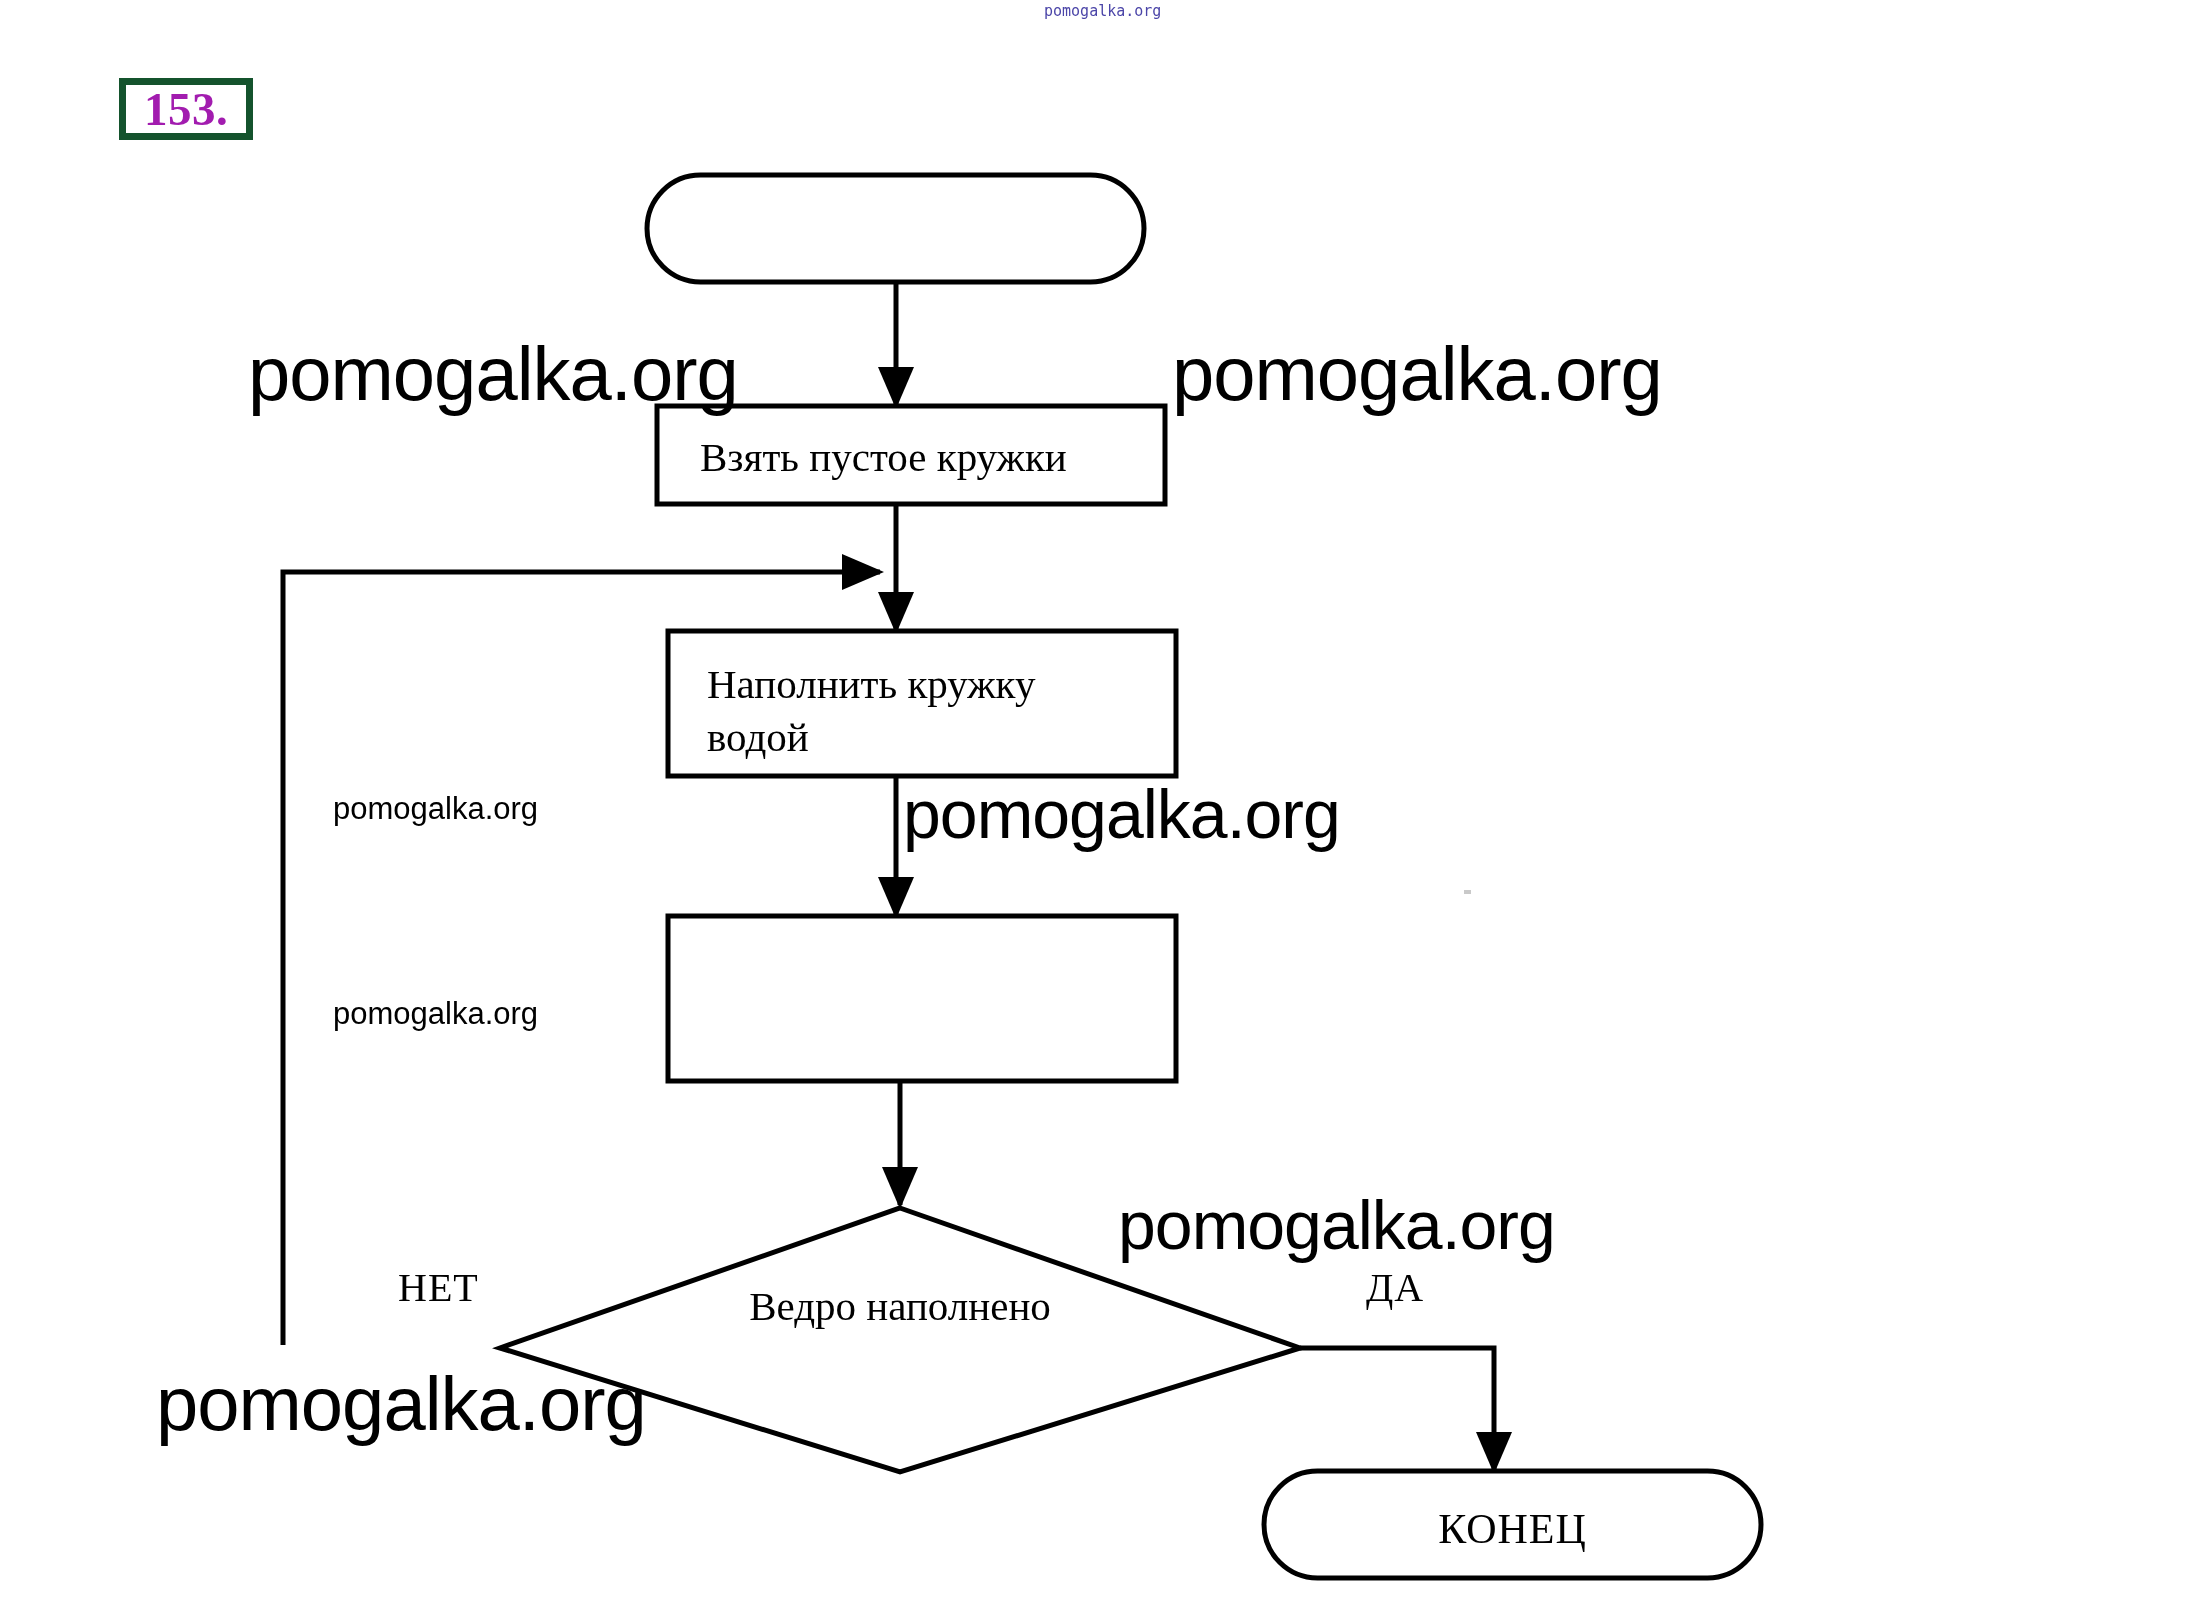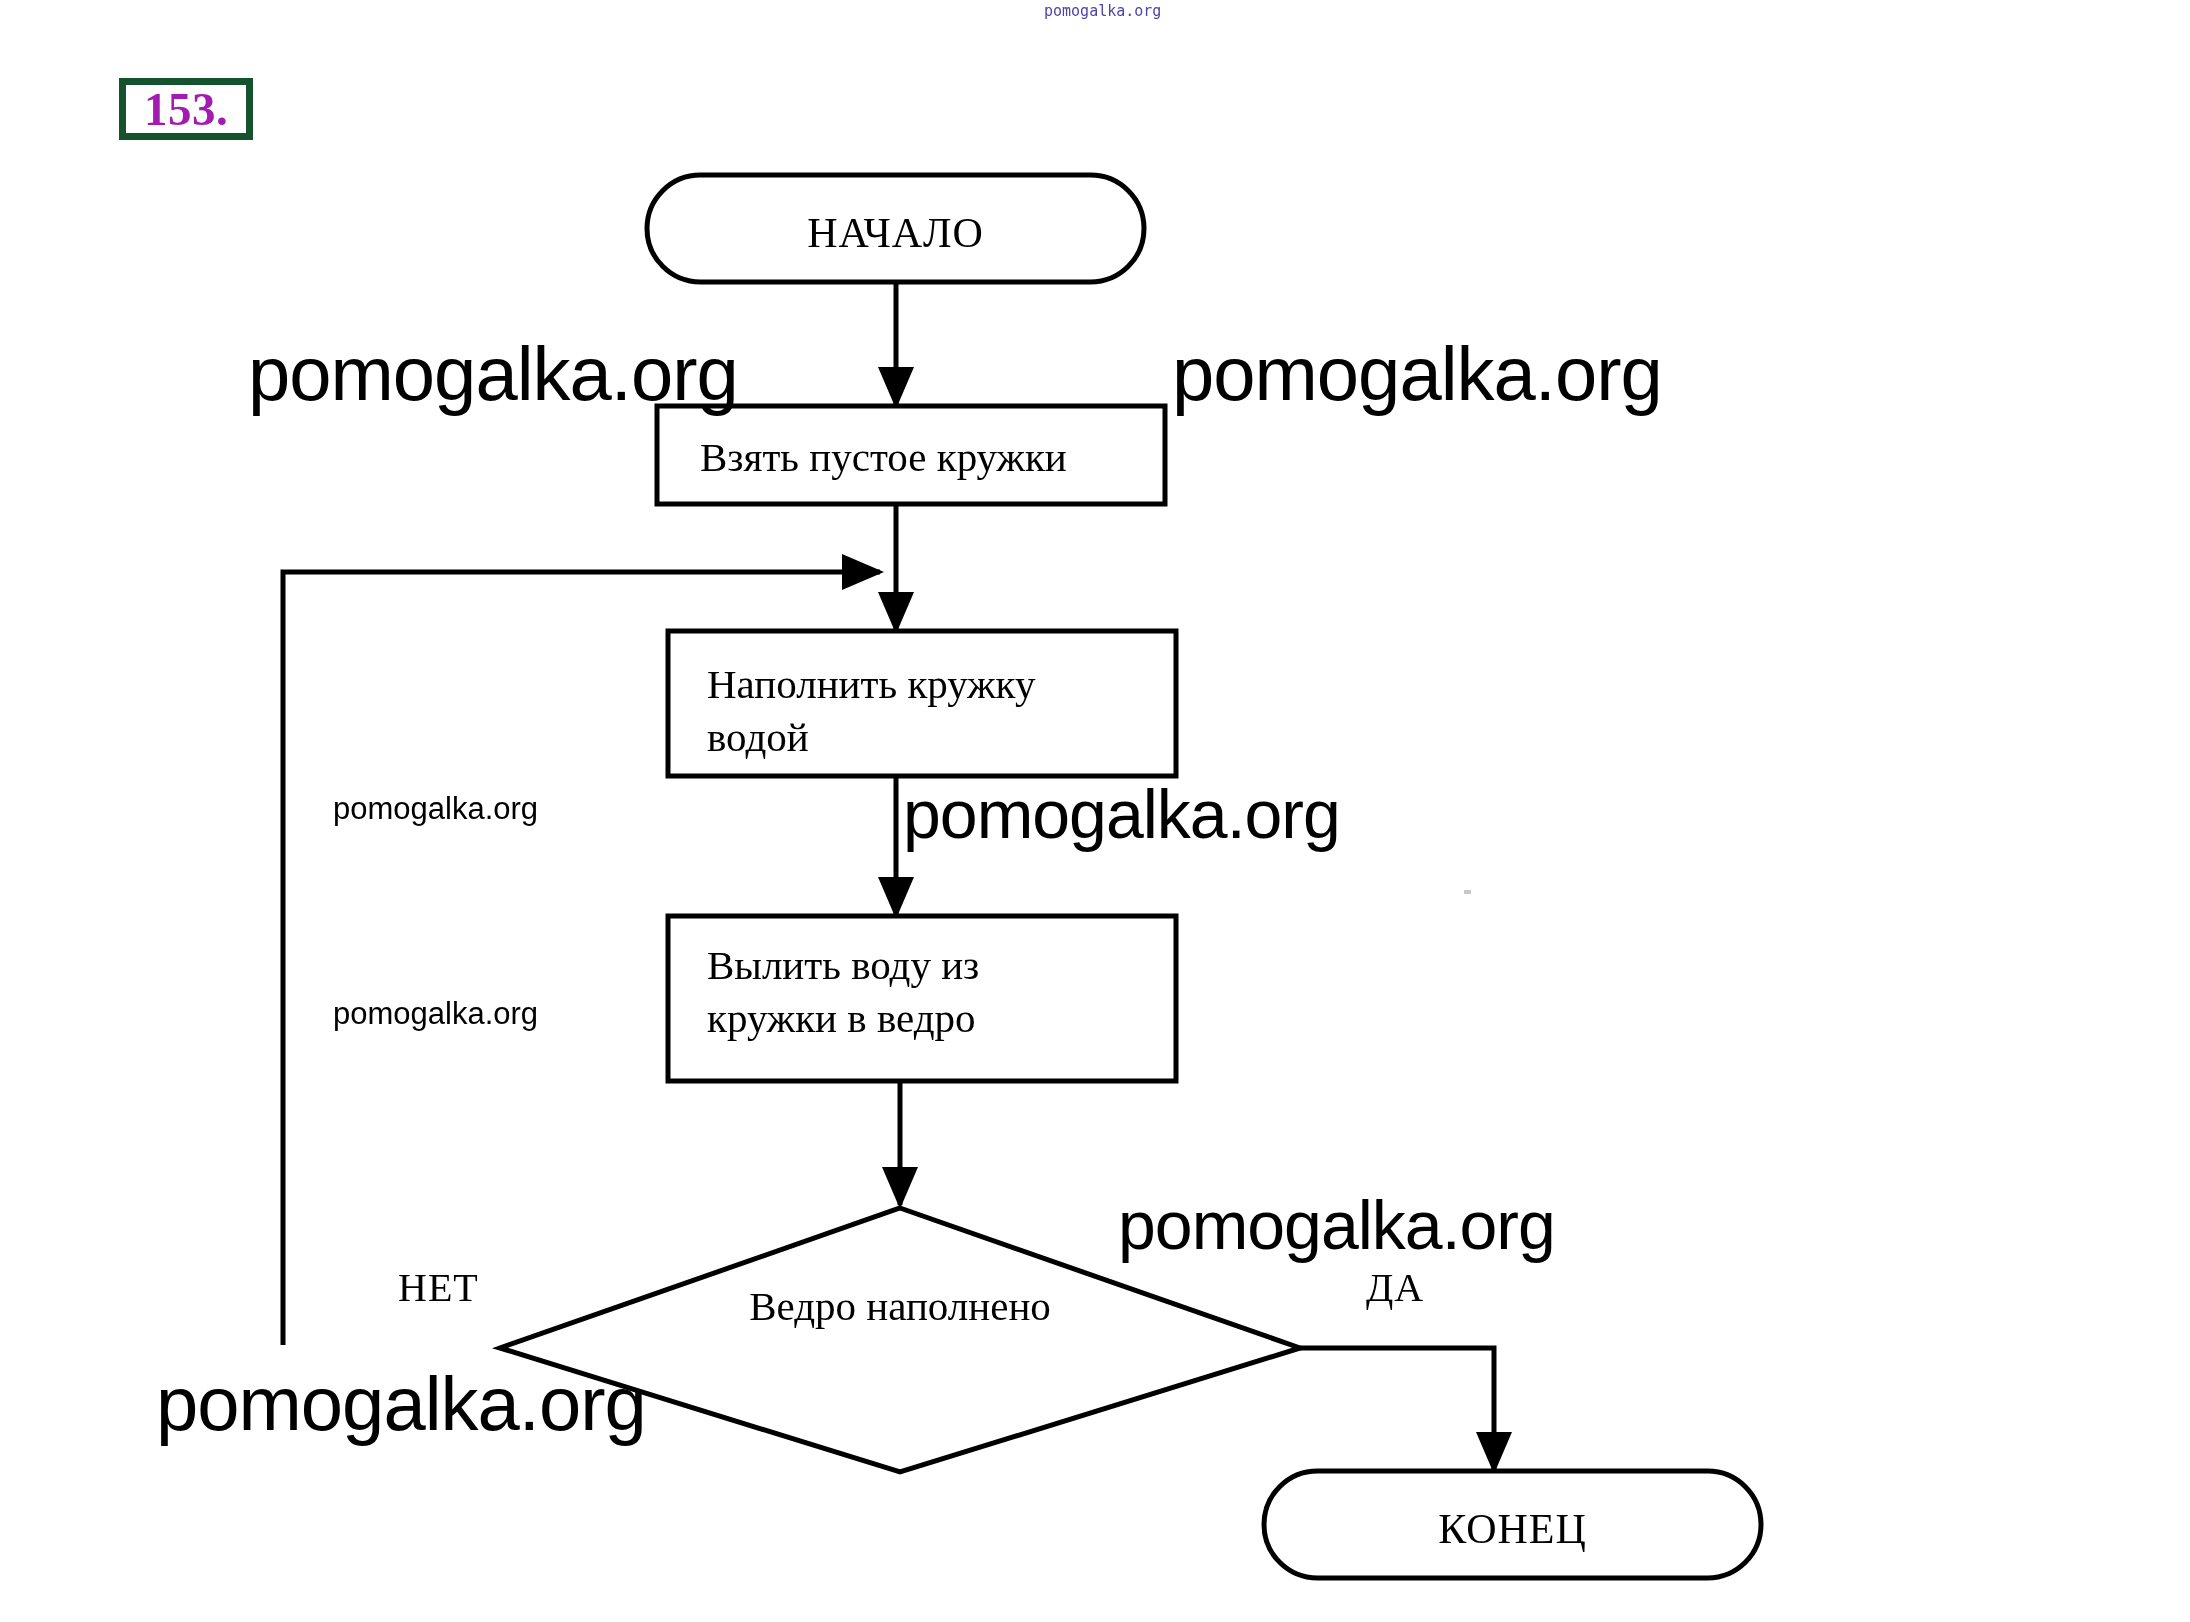--- a/index.html
+++ b/index.html
@@ -123,29 +123,26 @@
 
     <line x1="900" y1="1081" x2="900" y2="1205" stroke="#000000" stroke-width="5" marker-end="url(#arrowhead)"></line>
 
     <polygon points="900,1208 1300,1348 900,1472 500,1348" fill="#ffffff" stroke="#000000" stroke-width="5"></polygon>
 
     <path d="M 1300 1348 L 1494 1348 L 1494 1470" fill="none" stroke="#000000" stroke-width="5" marker-end="url(#arrowhead)"></path>
 
     <rect x="1264" y="1471" width="497" height="107" rx="53.5" ry="53.5" fill="#ffffff" stroke="#000000" stroke-width="5"></rect>
   </svg>
 
-  <div class="node-text term-label" style="left:647px; top:206px; width:497px;">НАЧАЛО</div>
 
   <div class="node-text proc-label" style="left:700px; top:431px; width:460px;">Взять пустое кружки</div>
 
   <div class="node-text proc-label" style="left:707px; top:658px; width:470px;">Наполнить кружку
 водой</div>
 
-  <div class="node-text proc-label" style="left:707px; top:939px; width:470px;">Вылить воду из
-кружки в ведро</div>
 
   <div class="node-text proc-label center" style="left:700px; top:1280px; width:400px;">Ведро наполнено</div>
 
   <div class="node-text branch-label" style="left:366px; top:1262px;margin-left:32px;">НЕТ</div>
 
   <div class="node-text branch-label" style="left:1366px; top:1262px;">ДА</div>
 
   <div class="node-text term-label" style="left:1264px; top:1502px; width:497px;">КОНЕЦ</div>
 
   <div class="wm wm-xl" style="left:248px; top:330px;">pomogalka.org</div>

